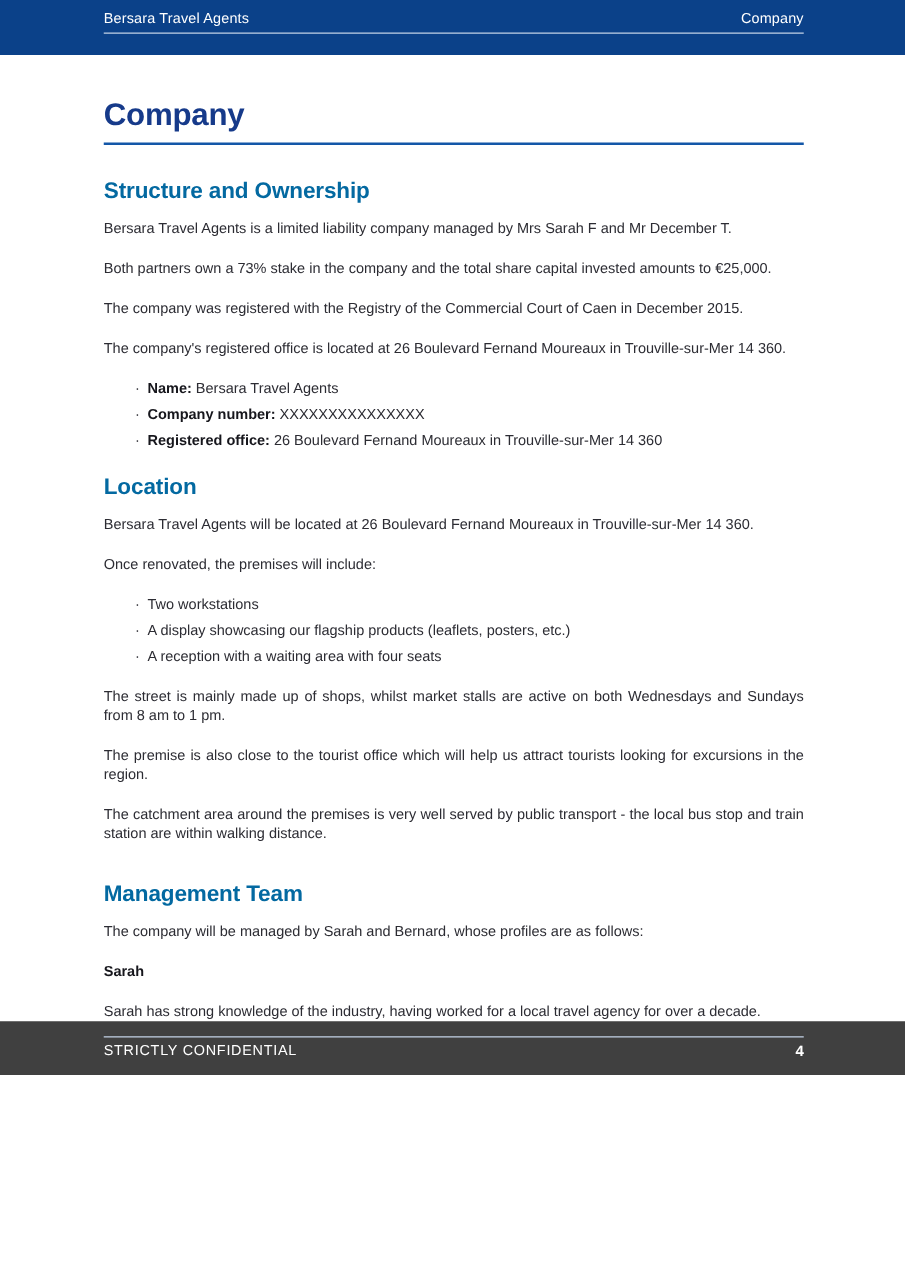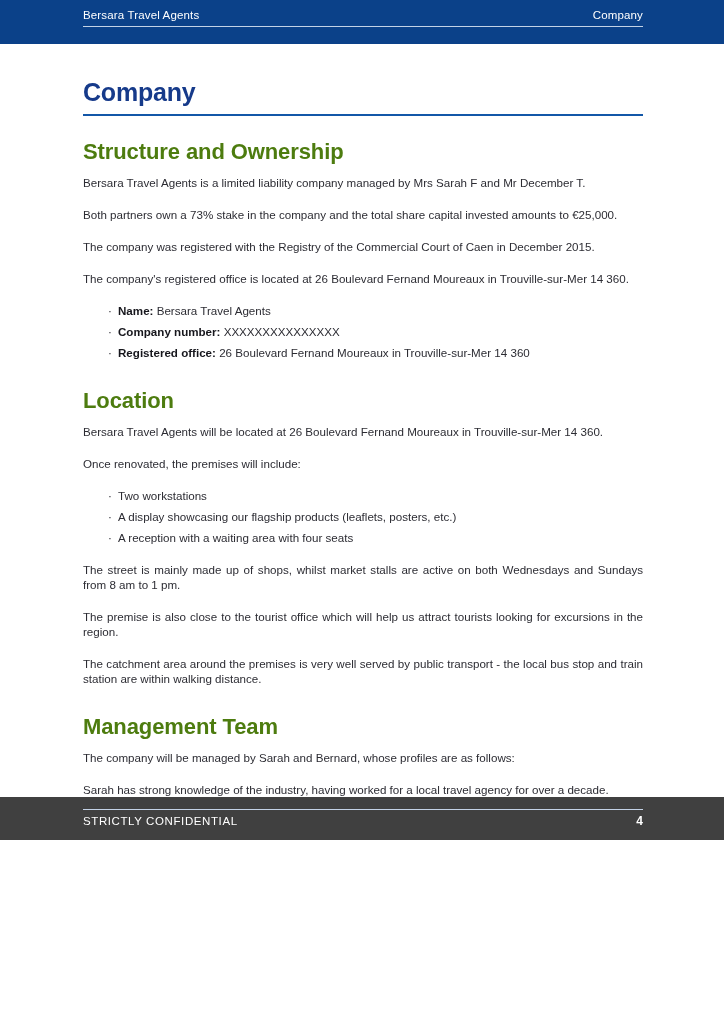--- a/index.html
+++ b/index.html
@@ -61,28 +61,28 @@
     font-size: 25px;
     font-weight: bold;
     margin: 34px 0 0 0;
     padding: 0 0 7px 0;
     line-height: 29px;
     letter-spacing: -0.2px;
     border-bottom: 2px solid #1357a8;
   }
 
   h2.section-title {
-    color: #4d7c0f;
-    font-size: 22px;
+    color: #0369a1;
+    font-size: 18px;
     font-weight: bold;
     line-height: 20px;
     margin: 26px 0 13px 0;
     letter-spacing: -0.1px;
   }
-  h2.section-title.loc { margin-top: 31px; }
+  h2.section-title.loc { margin-top: 19px; }
   h2.section-title.mgmt { margin-top: 31px; }
 
   p.para {
     color: #2c2c33;
     font-size: 11.6px;
     line-height: 15px;
     margin: 0 0 17px 0;
     text-align: justify;
     text-justify: inter-word;
   }
@@ -205,20 +205,21 @@
       </li>
     </ul>
 
     <p class="para">The street is mainly made up of shops, whilst market stalls are active on both Wednesdays and Sundays from 8 am to 1 pm.</p>
     <p class="para">The premise is also close to the tourist office which will help us attract tourists looking for excursions in the region.</p>
     <p class="para">The catchment area around the premises is very well served by public transport - the local bus stop and train station are within walking distance.</p>
 
     <h2 class="section-title mgmt">Management Team</h2>
 
     <p class="para">The company will be managed by Sarah and Bernard, whose profiles are as follows:</p>
+    <p class="subhead">Sarah</p>
     <p class="para last">Sarah has strong knowledge of the industry, having worked for a local travel agency for over a decade.</p>
 
   </div>
 
   <div class="spacer"></div>
 
   <div class="doc-footer">
     <div class="doc-footer-inner">
       <span class="conf">STRICTLY CONFIDENTIAL</span>
       <span class="pageno">4</span>

